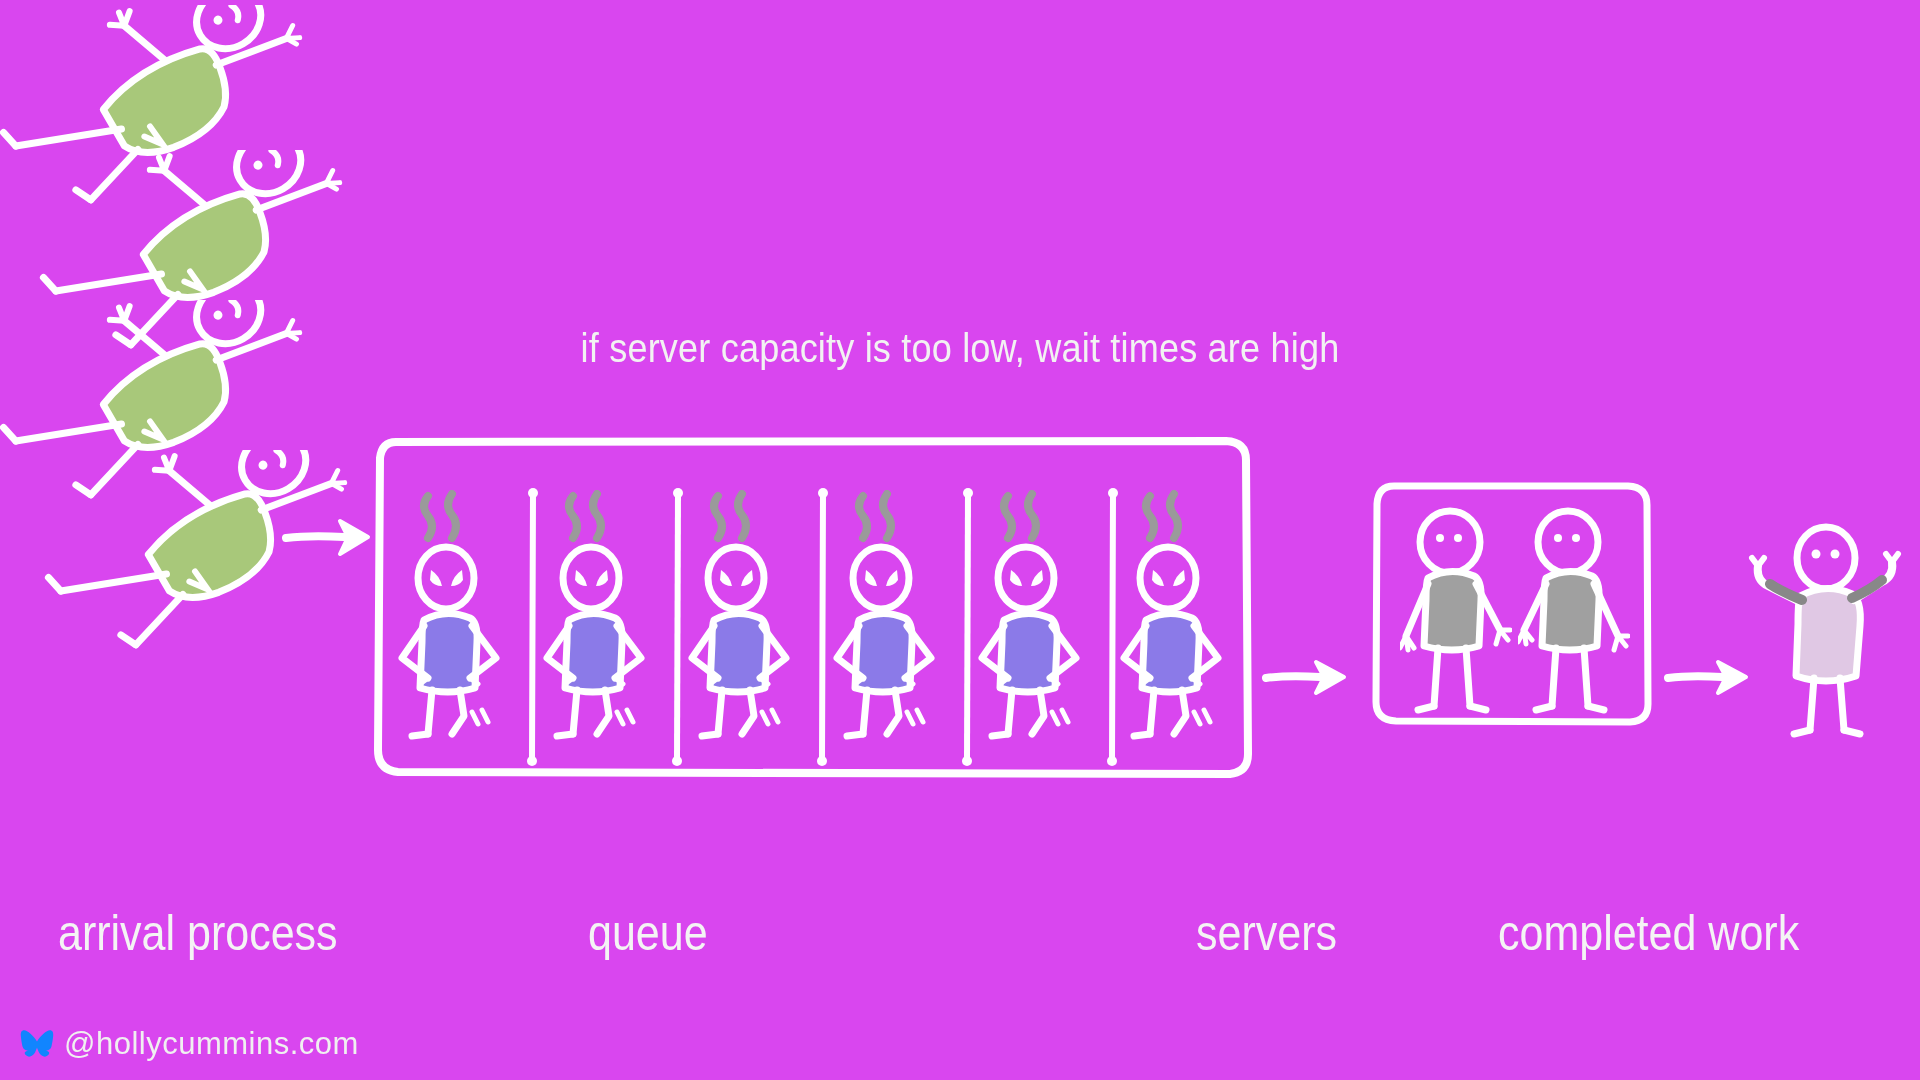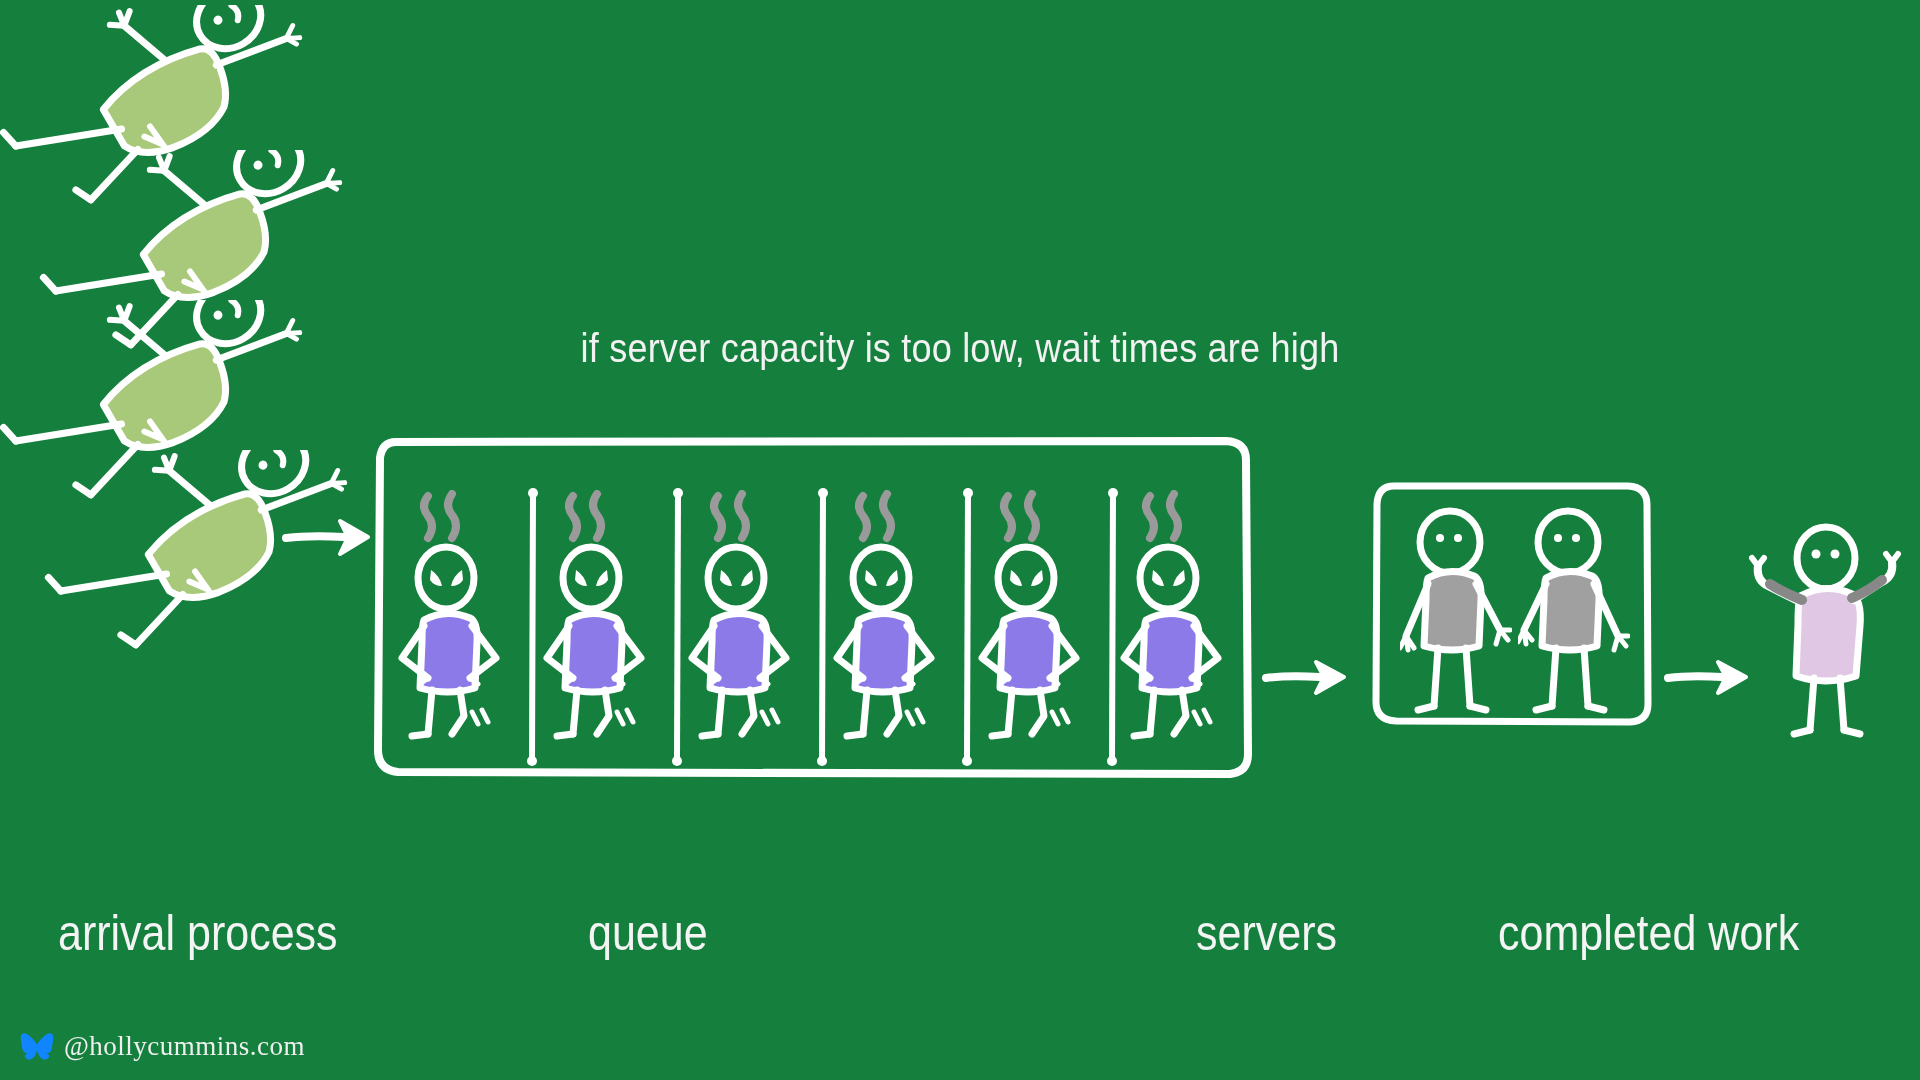--- a/index.html
+++ b/index.html
@@ -12,21 +12,21 @@
     width: 1920px;
     height: 1080px;
     overflow: hidden;
     font-family: "Liberation Sans", sans-serif;
     color: #ffffff;
     position: relative;
   }
   #slide {
     position: absolute;
     inset: 0;
-    background: #15803d;
+    background: #d946ef;
   }
 
   
   .headline {
     position: absolute;
     left: 0;
     top: 325px;
     width: 1920px;
     text-align: center;
     font-size: 41px;
@@ -56,22 +56,22 @@
   
   .footer {
     position: absolute;
     left: 20px;
     bottom: 18px;
     display: flex;
     align-items: center;
     gap: 10px;
   }
   .footer-handle {
-    font-family: Liberation Serif, serif;
-    font-size: 27px;
+    font-family: Liberation Sans, sans-serif;
+    font-size: 31px;
     color: #f0f0f0;
     letter-spacing: 0.5px;
   }
   .bsky-icon { width: 34px; height: 30px; display: block; }
 
   
   .layer { position: absolute; overflow: visible; }
 
   
   #arrivals { left: 0px; top: 0px; width: 380px; height: 760px; }

